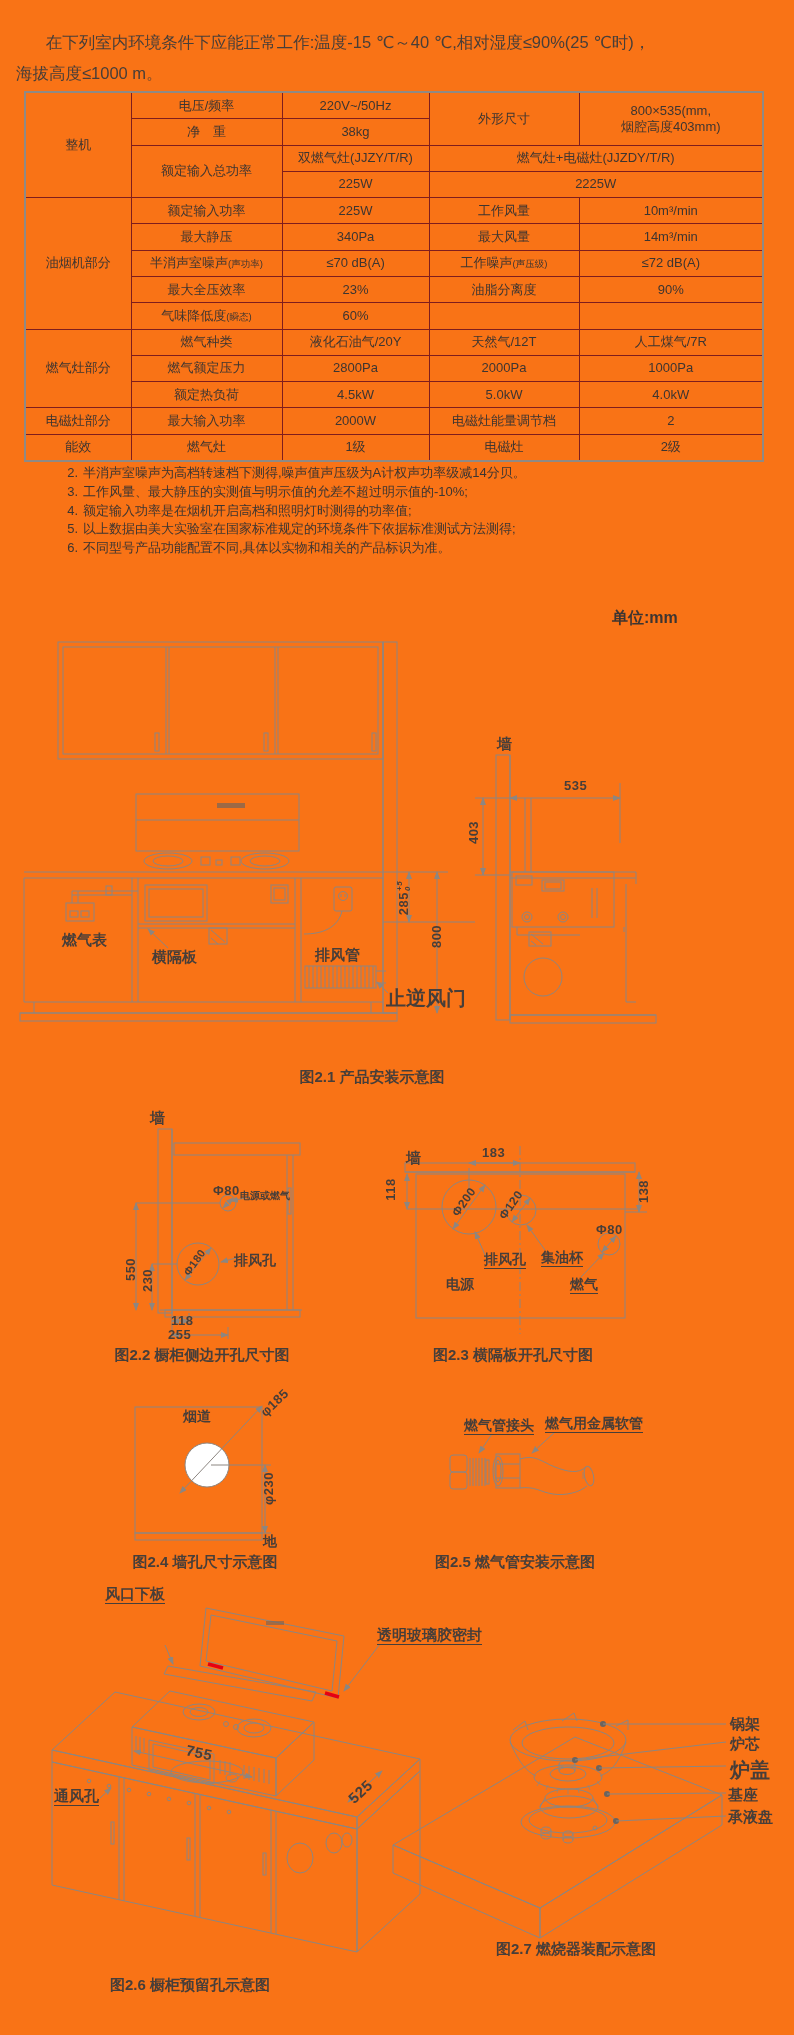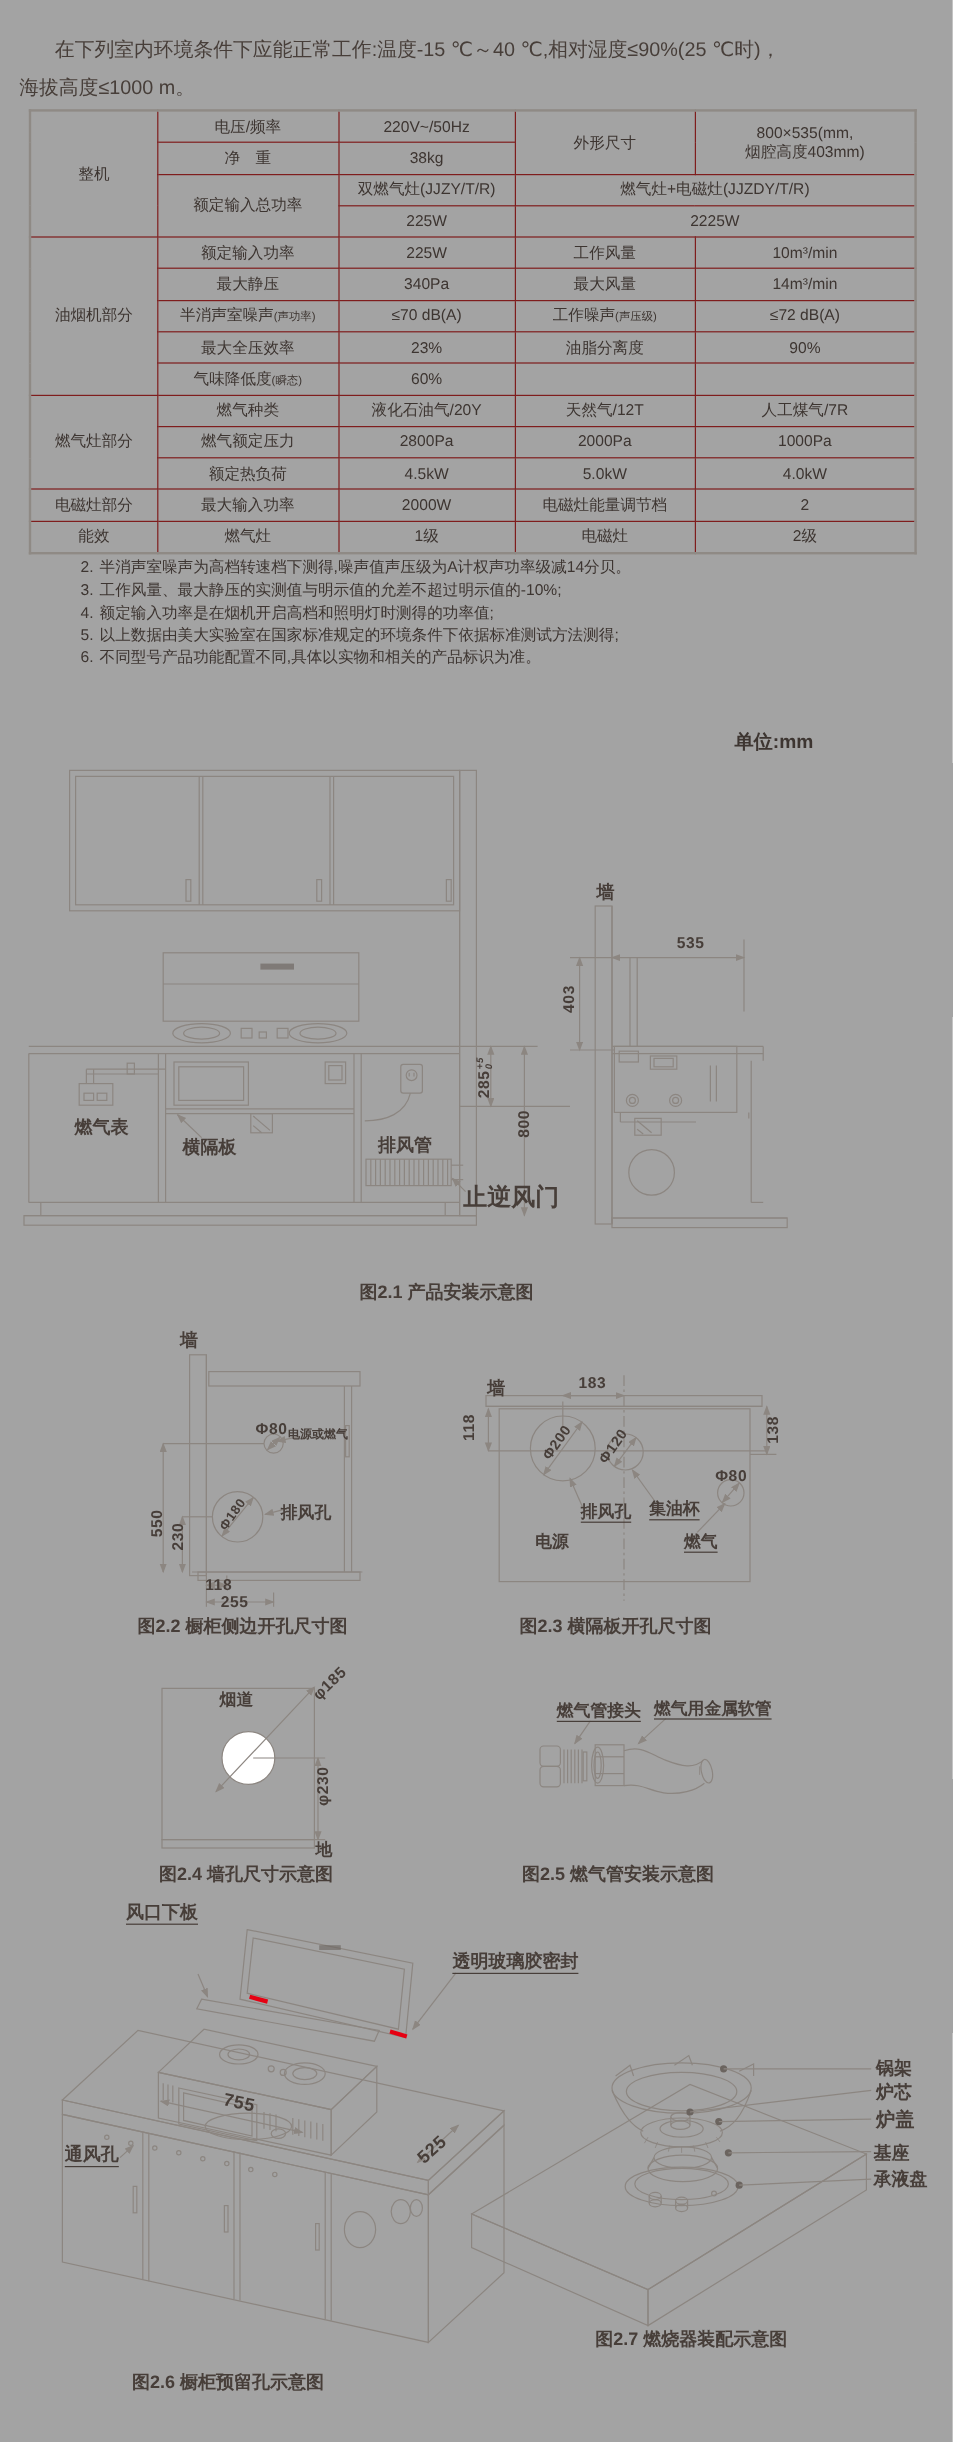--- a/index.html
+++ b/index.html
@@ -1,16 +1,16 @@
 <!DOCTYPE html>
 <html><head>
 <meta charset="utf-8">
 <style>
   html,body{margin:0;padding:0;background:#fff;}
-  .page{position:relative;width:794px;height:2035px;background:#a3a3a3;
+  .page{position:relative;width:794px;height:2035px;background:#f97316;
         font-family:"Liberation Sans","DejaVu Sans",sans-serif;color:#473e39;overflow:hidden;}
   
   .intro{position:absolute;left:16px;top:27px;width:762px;font-size:16.5px;font-weight:500;line-height:31px;}
   .intro .l1{text-indent:1.8em;}
   
   table.spec{position:absolute;left:24px;top:91px;width:740px;height:371px;border-collapse:collapse;table-layout:fixed;}
   table.spec td{border:1px solid #7f1d1d;text-align:center;vertical-align:middle;font-size:13px;
                 font-weight:500;padding:0 2px;line-height:1.25;height:24px;color:#3d3531;}
   table.spec{border:2px solid #8f8a85;}
   .smallp{font-size:9.5px;}
@@ -378,21 +378,21 @@
     </g>
   </svg>
   <div class="lbl" style="left:150px;top:1110px;font-size:15px;">墙</div>
   <div class="lbl dim" style="left:213px;top:1184px;">Φ80</div>
   <div class="lbl tiny" style="left:240px;top:1191px;">电源或燃气</div>
   <div class="lbl dim r55" style="left:180px;top:1257px;font-size:11px;">Φ180</div>
   <div class="lbl" style="left:234px;top:1253px;font-size:14px;">排风孔</div>
   <div class="lbl dim r90" style="left:119px;top:1263px;">550</div>
   <div class="lbl dim r90" style="left:136px;top:1274px;">230</div>
   <div class="lbl dim" style="left:171px;top:1314px;">118</div>
-  <div class="lbl dim" style="left:184px;top:1328px;">255</div>
+  <div class="lbl dim" style="left:168px;top:1328px;">255</div>
   <div class="cap" style="left:202px;top:1346px;">图2.2 橱柜侧边开孔尺寸图</div>
 
   <svg class="fig" style="left:385px;top:1140px" width="290" height="200" viewBox="0 0 290 200">
     <defs>
       <marker id="a23" markerWidth="9" markerHeight="8" refX="7" refY="3" orient="auto-start-reverse" markerUnits="userSpaceOnUse">
           <path d="M0,0L8,3L0,6Z"></path>
         </marker>
       <pattern id="h23" width="9" height="9" patternUnits="userSpaceOnUse" patternTransform="rotate(45)">
           <line x1="0" y1="0" x2="0" y2="9"></line>
         </pattern>
@@ -645,18 +645,18 @@
       <circle class="fink" cx="229" cy="88" r="3"></circle>
         <line x1="229" y1="88" x2="356" y2="86"></line>
       <circle class="fink" cx="237" cy="114" r="3"></circle>
         <line x1="237" y1="114" x2="356" y2="113"></line>
       <circle class="fink" cx="246" cy="141" r="3"></circle>
         <line x1="246" y1="141" x2="356" y2="136"></line>
     </g>
   </svg>
   <div class="lbl" style="left:730px;top:1716px;font-size:15px;">锅架</div>
   <div class="lbl" style="left:730px;top:1736px;font-size:15px;">炉芯</div>
-  <div class="lbl" style="left:730px;top:1760px;font-size:16px;">炉盖</div>
+  <div class="lbl" style="left:730px;top:1760px;font-size:20px;">炉盖</div>
   <div class="lbl" style="left:728px;top:1787px;font-size:15px;">基座</div>
   <div class="lbl" style="left:728px;top:1809px;font-size:15px;">承液盘</div>
   <div class="cap" style="left:576px;top:1940px;">图2.7 燃烧器装配示意图</div>
 
 </div>
 
 </body></html>

